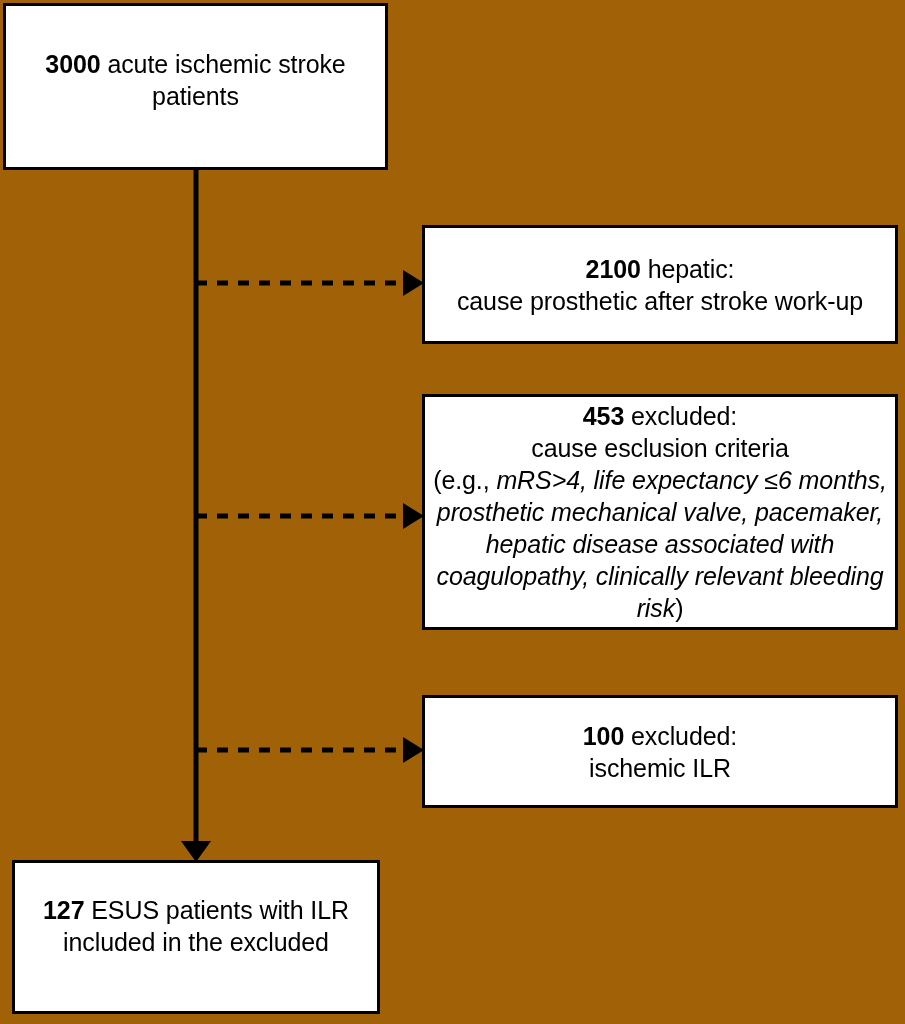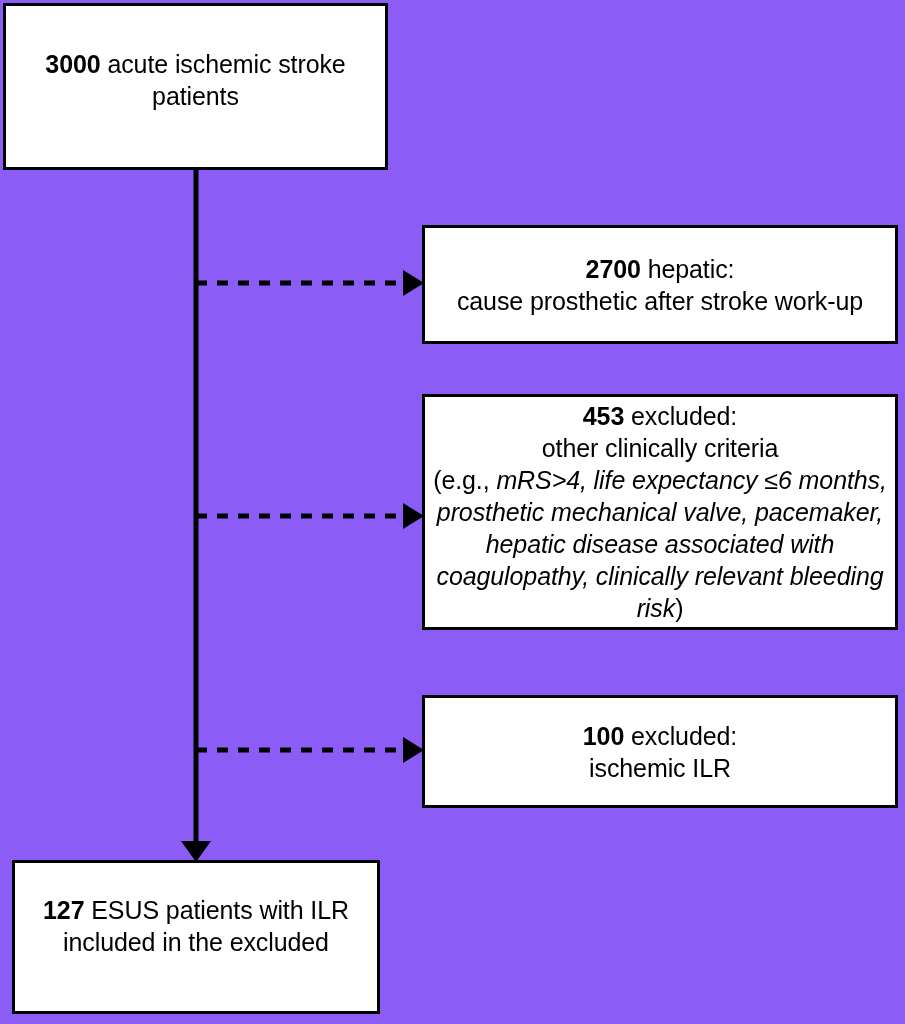--- a/index.html
+++ b/index.html
@@ -8,21 +8,21 @@
     background: #ffffff;
   }
   body {
     font-family: "Liberation Sans", sans-serif;
     -webkit-font-smoothing: antialiased;
   }
   #flowchart {
     position: relative;
     width: 905px;
     height: 1024px;
-    background: #8b5cf6;
+    background: #a16207;
     overflow: hidden;
   }
   .node {
     position: absolute;
     box-sizing: border-box;
     border: 3px solid #000000;
     background: #ffffff;
     display: flex;
     align-items: center;
     justify-content: center;
@@ -87,25 +87,25 @@
 
     <line x1="196" y1="750" x2="404" y2="750" stroke="#000000" stroke-width="5" stroke-dasharray="11 10"></line>
     <polygon points="403,737 403,763 424,750" fill="#000000"></polygon>
   </svg>
 
   <div class="node" id="node-enrollment">
     <div class="node-text"><b>3000</b><span> acute ischemic stroke patients</span></div>
   </div>
 
   <div class="node" id="node-excluded-cause">
-    <div class="node-text"><b>2700</b><span> hepatic:</span><br><span>cause prosthetic after stroke work-up</span></div>
+    <div class="node-text"><b>2100</b><span> hepatic:</span><br><span>cause prosthetic after stroke work-up</span></div>
   </div>
 
   <div class="node" id="node-excluded-other">
-    <div class="node-text"><b>453</b><span> excluded:</span><br><span>other clinically criteria</span><br><span>(e.g., </span><i>mRS&gt;4, life expectancy ≤6 months, prosthetic mechanical valve, pacemaker, hepatic disease associated with coagulopathy, clinically relevant bleeding risk</i><span>)</span></div>
+    <div class="node-text"><b>453</b><span> excluded:</span><br><span>cause esclusion criteria</span><br><span>(e.g., </span><i>mRS&gt;4, life expectancy ≤6 months, prosthetic mechanical valve, pacemaker, hepatic disease associated with coagulopathy, clinically relevant bleeding risk</i><span>)</span></div>
   </div>
 
   <div class="node" id="node-excluded-refused">
     <div class="node-text"><b>100</b><span>  excluded:</span><br><span>ischemic ILR</span></div>
   </div>
 
   <div class="node" id="node-included">
     <div class="node-text"><b>127</b><span> ESUS patients with ILR included in the excluded</span></div>
   </div>
 

